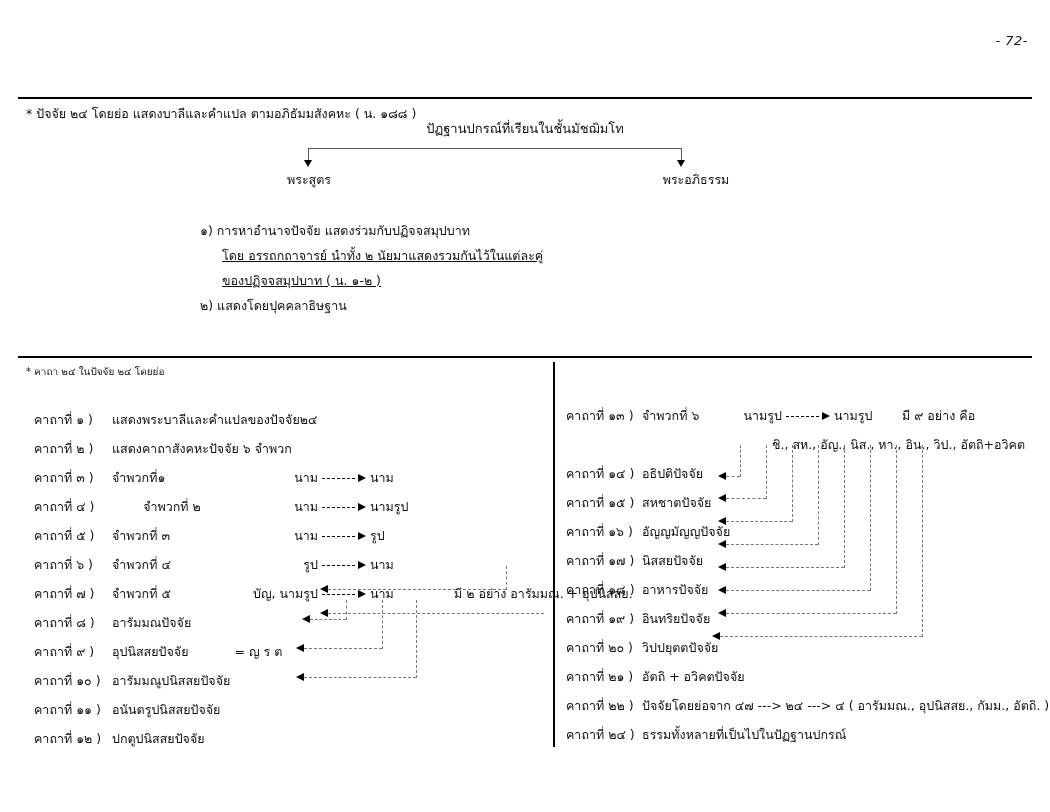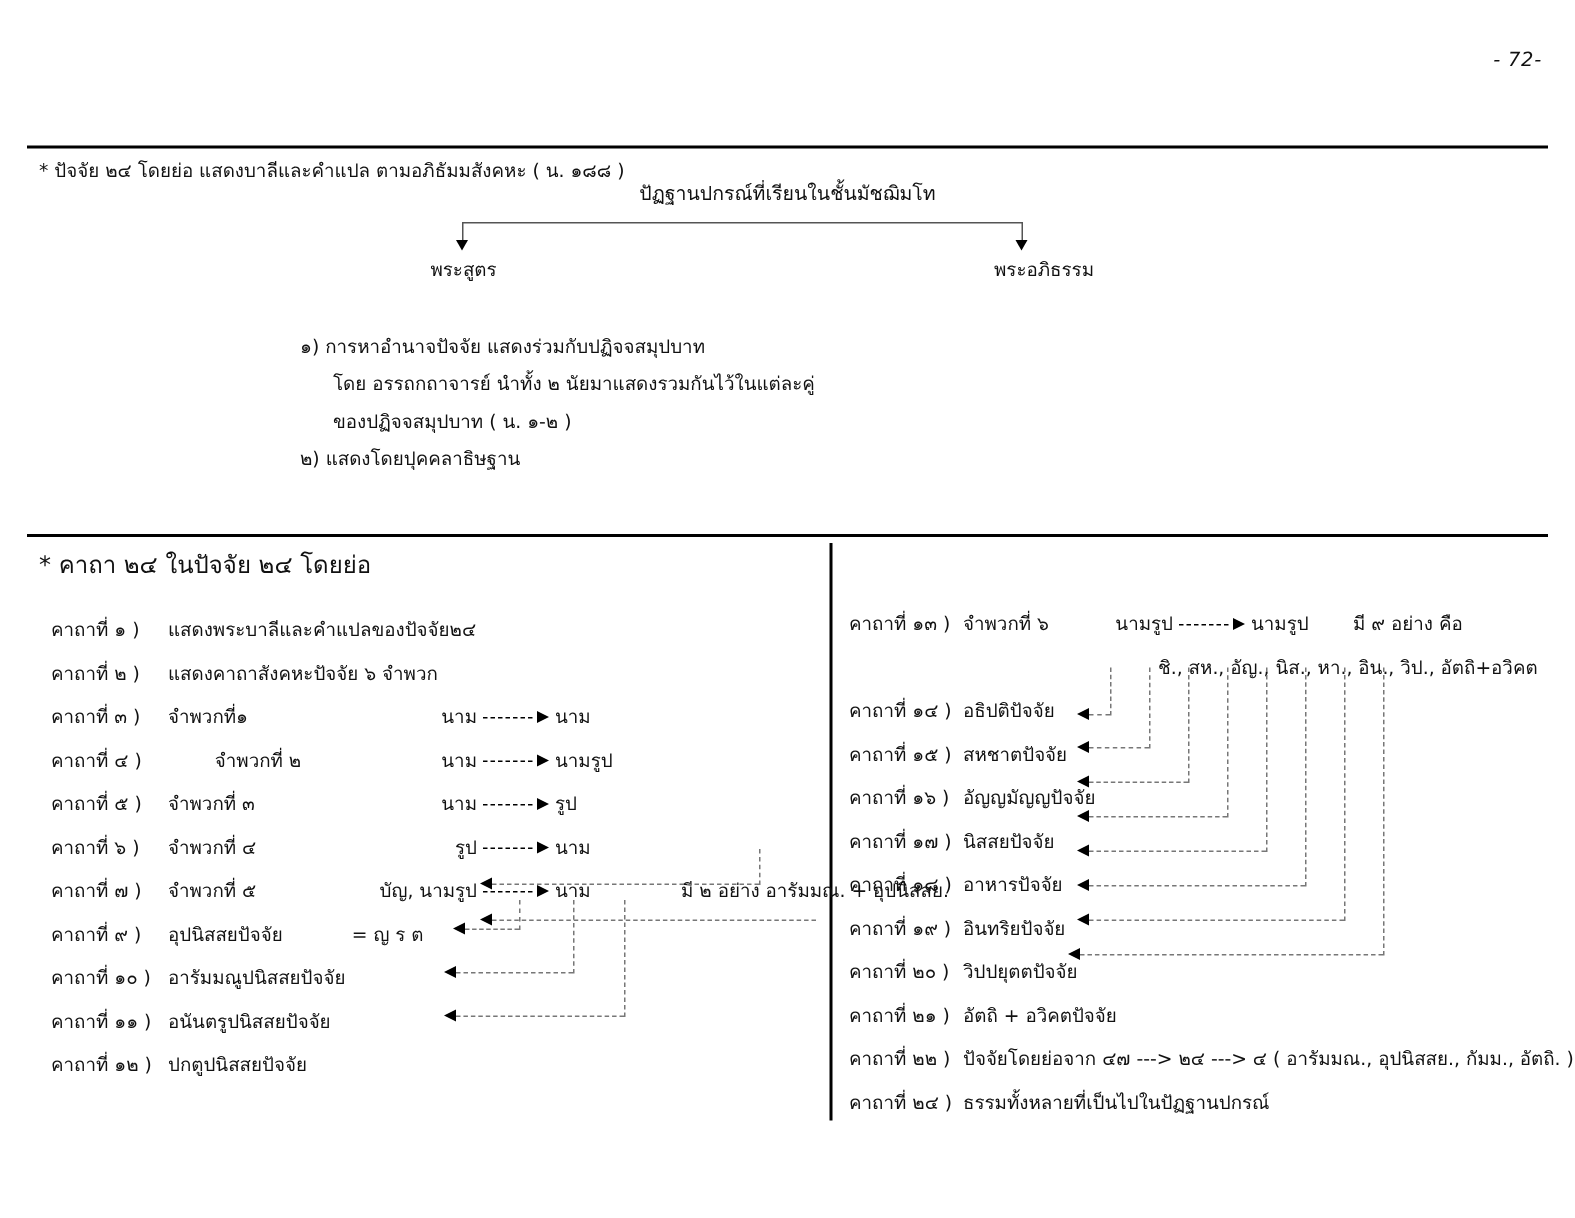--- a/index.html
+++ b/index.html
@@ -52,34 +52,34 @@
     position:absolute;top:170px;font-size:12.5px;transform:translateX(-50%);
     white-space:nowrap;
   }
   .branch-l{left:309px;}
   .branch-r{left:696px;}
 
   .body-left{
     position:absolute;left:200px;top:218px;width:350px;
     font-size:12.5px;line-height:25px;
   }
-  .body-left .ind{display:block;padding-left:22px;}
+  .body-left .ind{display:block;padding-left:22px;text-decoration:underline;}
   .body-right{
     position:absolute;left:570px;top:218px;width:250px;
     border:1px dotted #555;
     padding:12px 14px 14px 14px;
     font-size:12.5px;line-height:25px;
     box-sizing:content-box;
     height:88px;
   }
   .body-right .ind{display:block;padding-left:22px;}
 
   
   .sec2-title{
-    position:absolute;left:26px;top:364px;font-size:16px;white-space:nowrap;
+    position:absolute;left:26px;top:364px;font-size:10px;white-space:nowrap;
   }
   .vdivider{
     position:absolute;left:553px;top:362px;width:2px;height:385px;background:#000;
   }
 
   .col{position:absolute;font-size:12.5px;}
   .col-left{left:34px;top:410px;width:500px;}
   .col-right{left:566px;top:406px;width:470px;}
 
   .row{position:relative;height:29px;white-space:nowrap;}
@@ -147,20 +147,21 @@
   <div class="vdivider"></div>
 
   <div class="col col-left" id="col-left">
       <div class="row"><span class="lbl">คาถาที่ ๑ )</span><span class="c2">แสดงพระบาลีและคำแปลของปัจจัย๒๔</span></div>
       <div class="row"><span class="lbl">คาถาที่ ๒ )</span><span class="c2">แสดงคาถาสังคหะปัจจัย ๖ จำพวก</span></div>
       <div class="row"><span class="lbl">คาถาที่ ๓ )</span><span class="c2" style="display: inline-block; width: 120px;">จำพวกที่๑</span><span style="display: inline-block; width: 86px; text-align: right;">นาม</span><span class="inarrow"></span><span style="display: inline-block; min-width: 52px;">นาม</span></div>
       <div class="row"><span class="lbl">คาถาที่ ๔ )</span><span class="c2" style="display: inline-block; width: 120px; text-align: center;">จำพวกที่ ๒</span><span style="display: inline-block; width: 86px; text-align: right;">นาม</span><span class="inarrow"></span><span style="display: inline-block; min-width: 52px;">นามรูป</span></div>
       <div class="row"><span class="lbl">คาถาที่ ๕ )</span><span class="c2" style="display: inline-block; width: 120px;">จำพวกที่ ๓</span><span style="display: inline-block; width: 86px; text-align: right;">นาม</span><span class="inarrow"></span><span style="display: inline-block; min-width: 52px;">รูป</span></div>
       <div class="row"><span class="lbl">คาถาที่ ๖ )</span><span class="c2" style="display: inline-block; width: 120px;">จำพวกที่ ๔</span><span style="display: inline-block; width: 86px; text-align: right;">รูป</span><span class="inarrow"></span><span style="display: inline-block; min-width: 52px;">นาม</span></div>
       <div class="row"><span class="lbl">คาถาที่ ๗ )</span><span class="c2" style="display: inline-block; width: 120px;">จำพวกที่ ๕</span><span style="display: inline-block; width: 86px; text-align: right;">บัญ, นามรูป</span><span class="inarrow"></span><span style="display: inline-block; min-width: 52px;">นาม</span><span style="margin-left: 32px;">มี ๒ อย่าง อารัมมณ. + อุปนิสสย.</span></div>
+      <div class="row"><span class="lbl">คาถาที่ ๘ )</span><span class="c2">อารัมมณปัจจัย</span></div>
       <div class="row"><span class="lbl">คาถาที่ ๙ )</span><span class="c2">อุปนิสสยปัจจัย</span><span style="margin-left: 46px;">=  ญ   ร   ต</span></div>
       <div class="row"><span class="lbl">คาถาที่ ๑๐ )</span><span class="c2">อารัมมณูปนิสสยปัจจัย</span></div>
       <div class="row"><span class="lbl">คาถาที่ ๑๑ )</span><span class="c2">อนันตรูปนิสสยปัจจัย</span></div>
       <div class="row"><span class="lbl">คาถาที่ ๑๒ )</span><span class="c2">ปกตูปนิสสยปัจจัย</span></div>
     </div>
   <div class="col col-right" id="col-right">
       <div class="row"><span class="lbl-r">คาถาที่ ๑๓ )</span><span class="c2" style="display: inline-block; width: 80px;">จำพวกที่ ๖</span><span style="display: inline-block; width: 60px; text-align: right;">นามรูป</span><span class="inarrow"></span><span style="display: inline-block; min-width: 52px;">นามรูป</span><span style="margin-left: 16px;">มี ๙ อย่าง คือ</span></div>
       <div class="row"><span class="lbl-r"></span><span style="margin-left: 130px;">ชิ., สห., อัญ., นิส., หา., อิน., วิป., อัตถิ+อวิคต</span></div>
       <div class="row"><span class="lbl-r">คาถาที่ ๑๔ )</span><span class="c2">อธิปติปัจจัย</span></div>
       <div class="row"><span class="lbl-r">คาถาที่ ๑๕ )</span><span class="c2">สหชาตปัจจัย</span></div>

